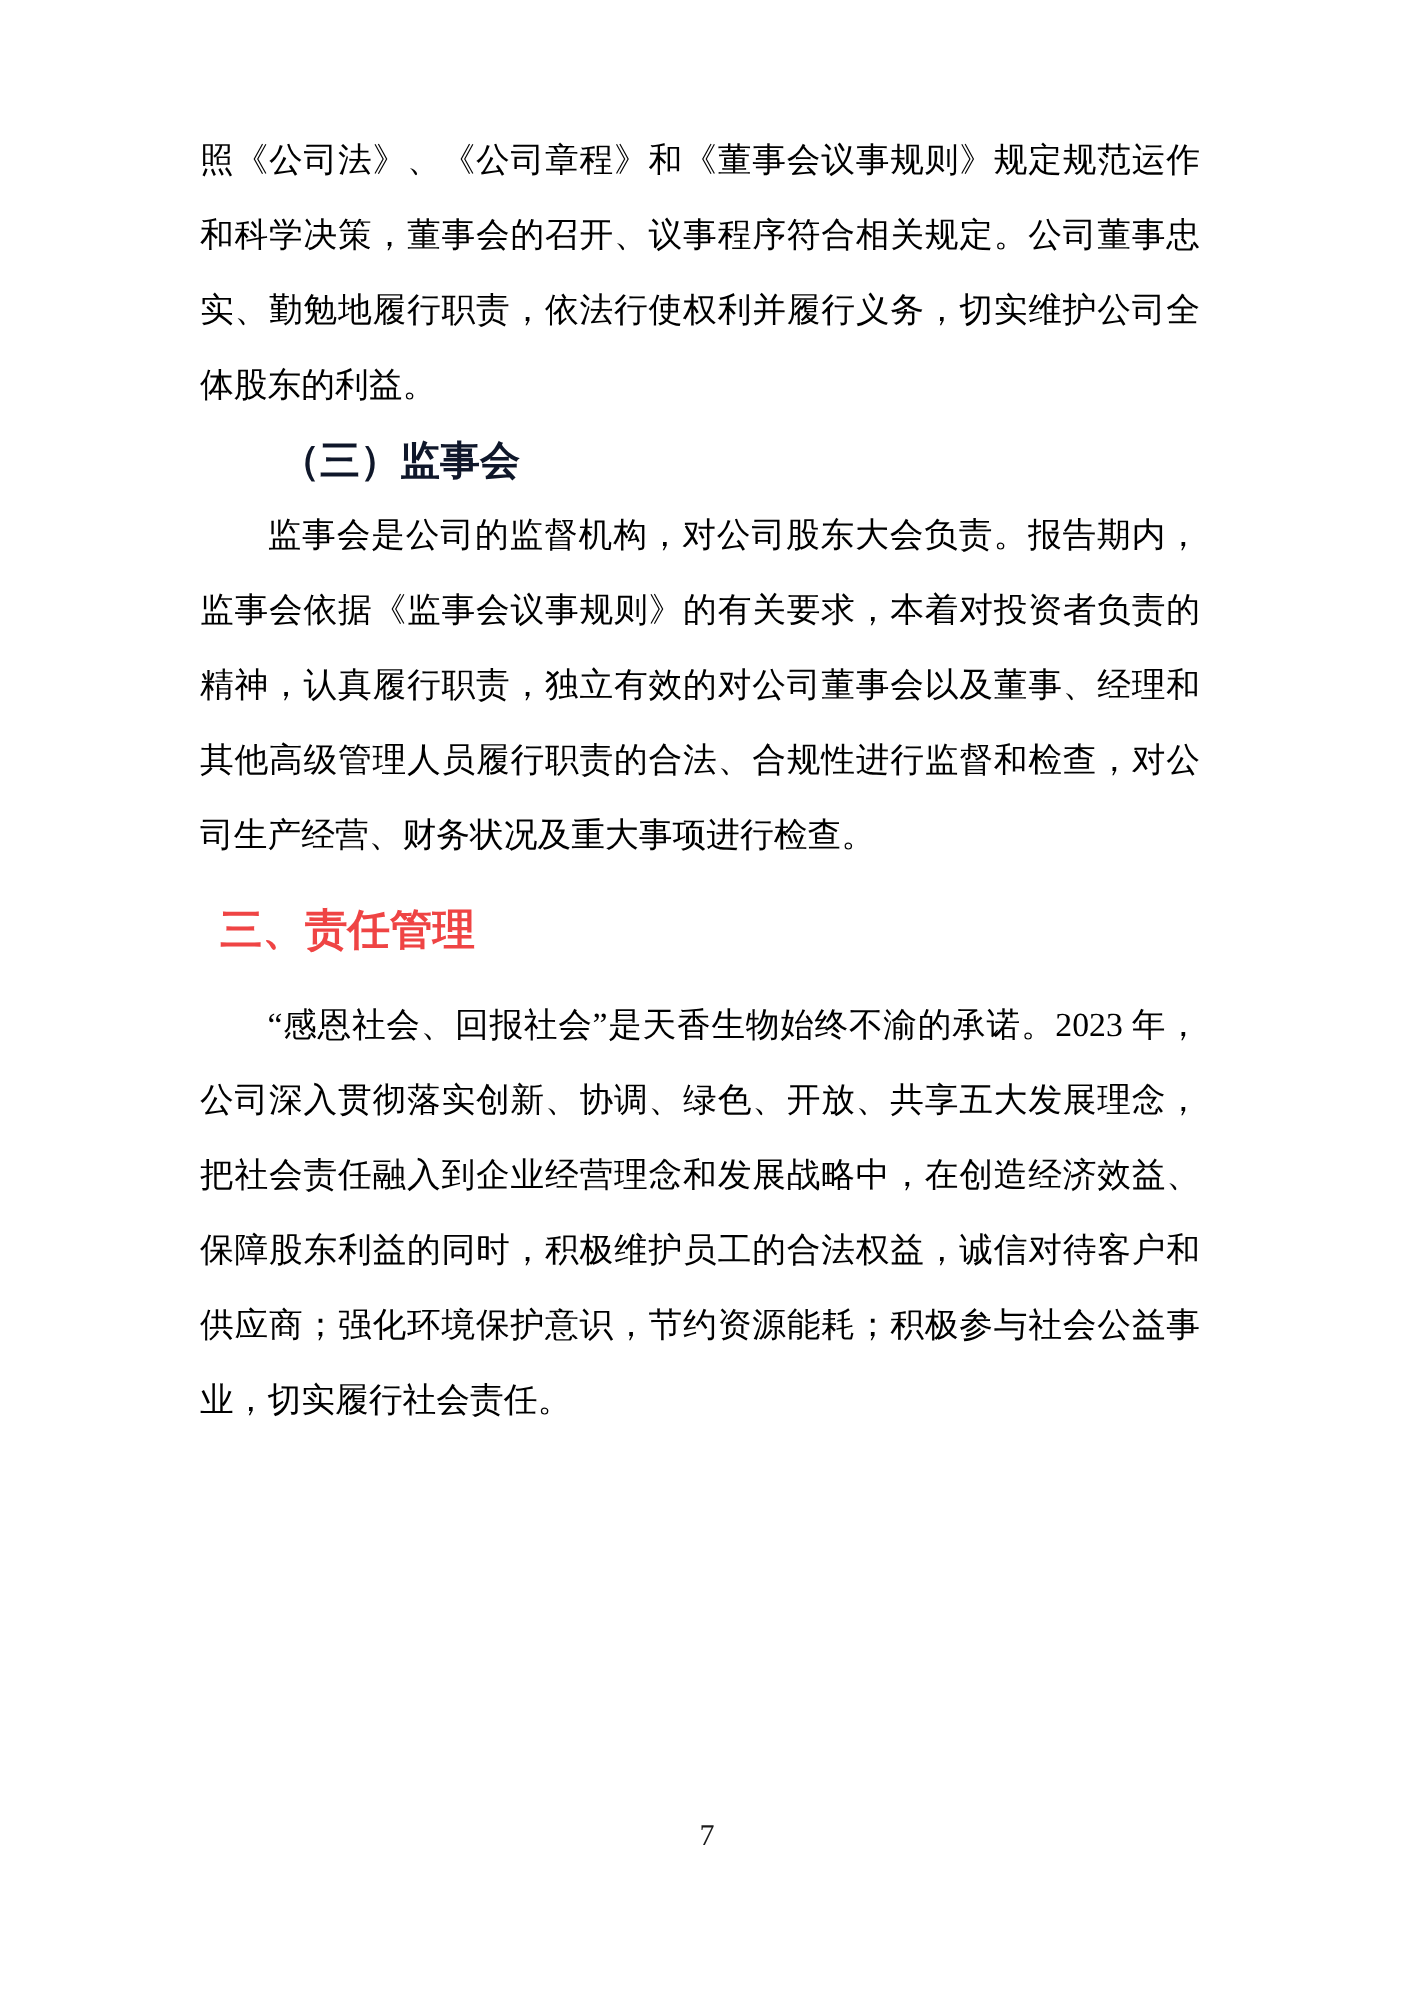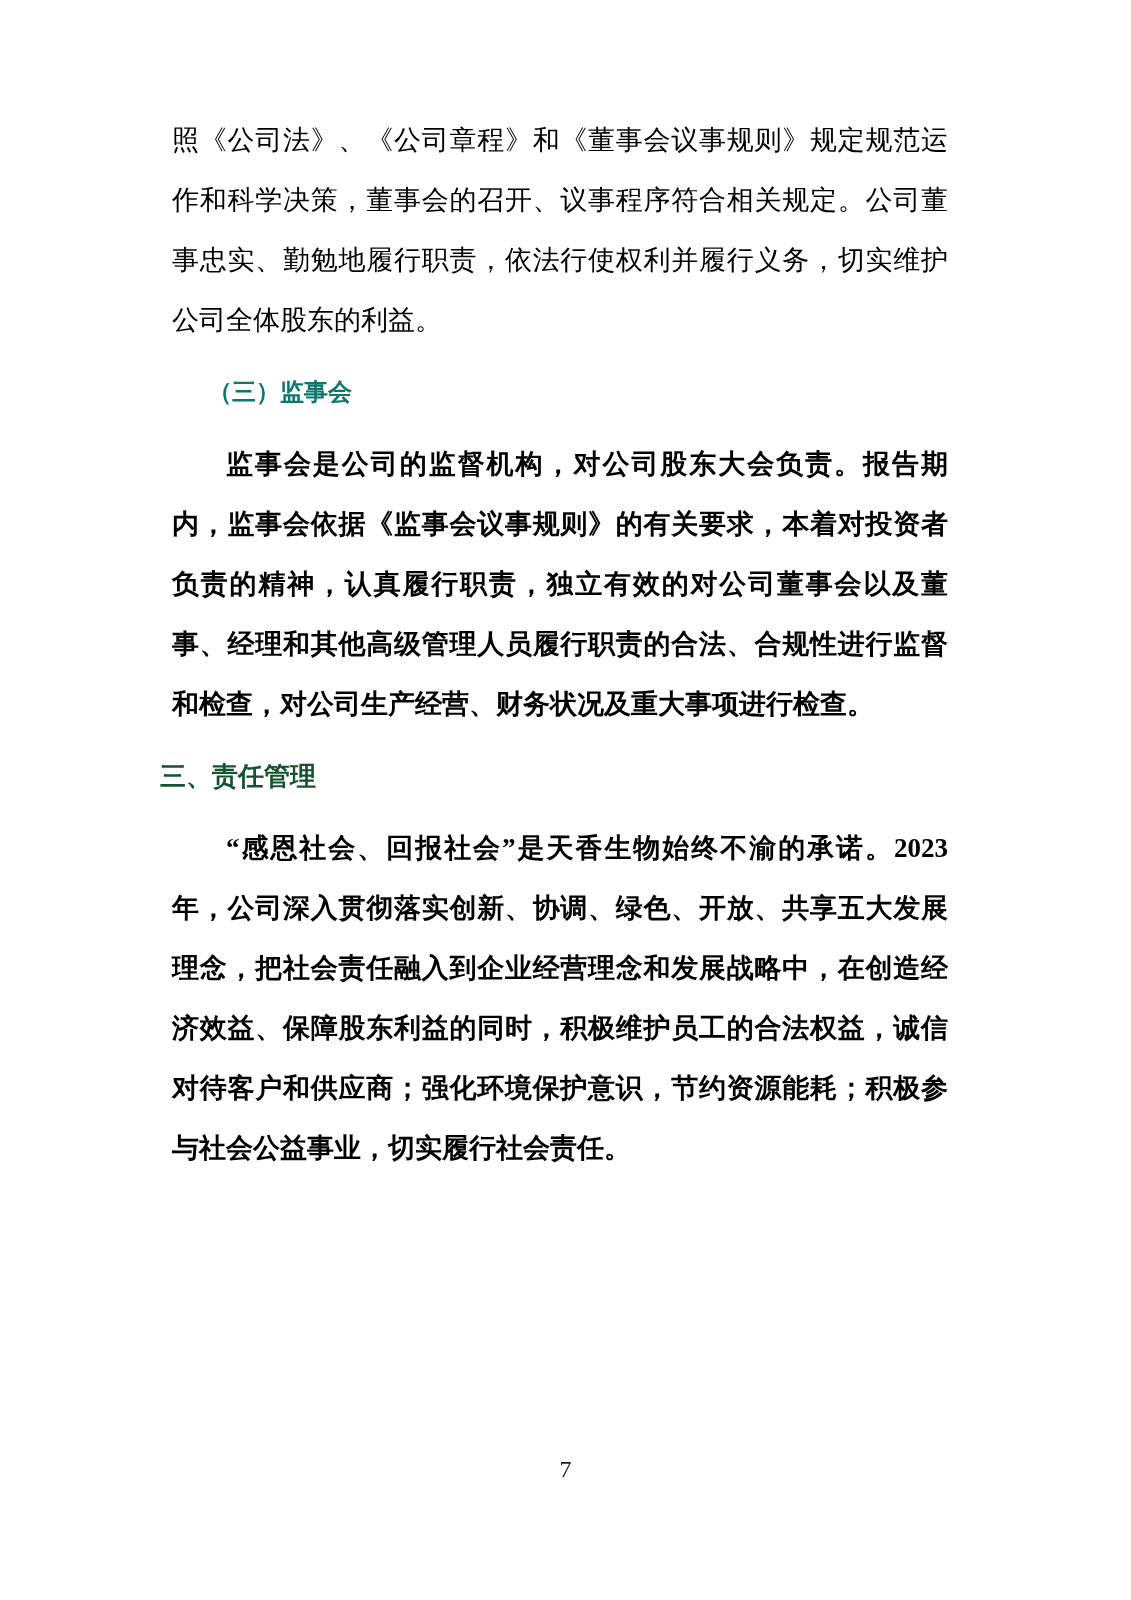--- a/index.html
+++ b/index.html
@@ -23,49 +23,48 @@
     height: 1600px;
     background: #ffffff;
   }
   .content {
     position: absolute;
     left: 160px;
     top: 98px;
     width: 800px;
   }
   .content p {
-    margin: 12px;
+    margin: 0;
     font-size: 27px;
     line-height: 60px;
     text-align: justify;
     letter-spacing: 0;
   }
   p.indent {
     text-indent: 2em;
-    font-weight: bold;
   }
   p.continued {
     text-align-last: justify;
   }
   h2.main-heading {
-    margin: 0;
-    font-size: 26px;
+    margin: 16px;
+    font-size: 34px;
     line-height: 60px;
     font-weight: bold;
     font-family: "Liberation Sans", "DejaVu Sans", sans-serif;
-    color: #14532d;
+    color: #ef4444;
   }
   h3.sub-heading {
     margin: 0;
-    font-size: 24px;
+    font-size: 32px;
     line-height: 60px;
     font-weight: bold;
     font-family: "Liberation Sans", "DejaVu Sans", sans-serif;
     text-indent: 2em;
-    color: #0f766e;
+    color: #0f172a;
   }
   .page-number {
     position: absolute;
     left: 0;
     top: 1452px;
     width: 1131px;
     text-align: center;
     font-size: 24px;
     line-height: 34px;
     color: #1a1a1a;

